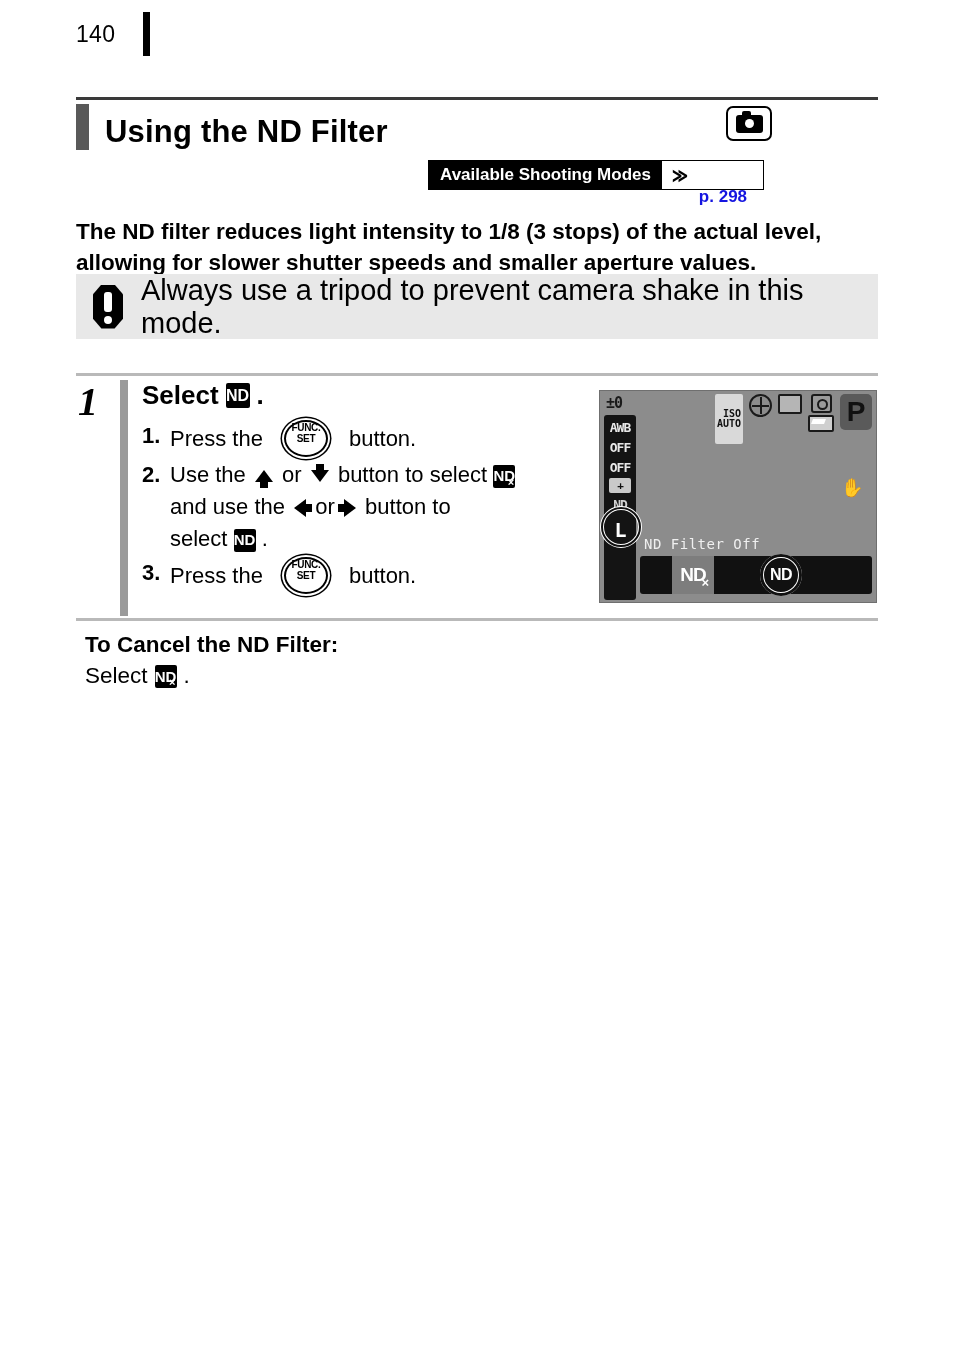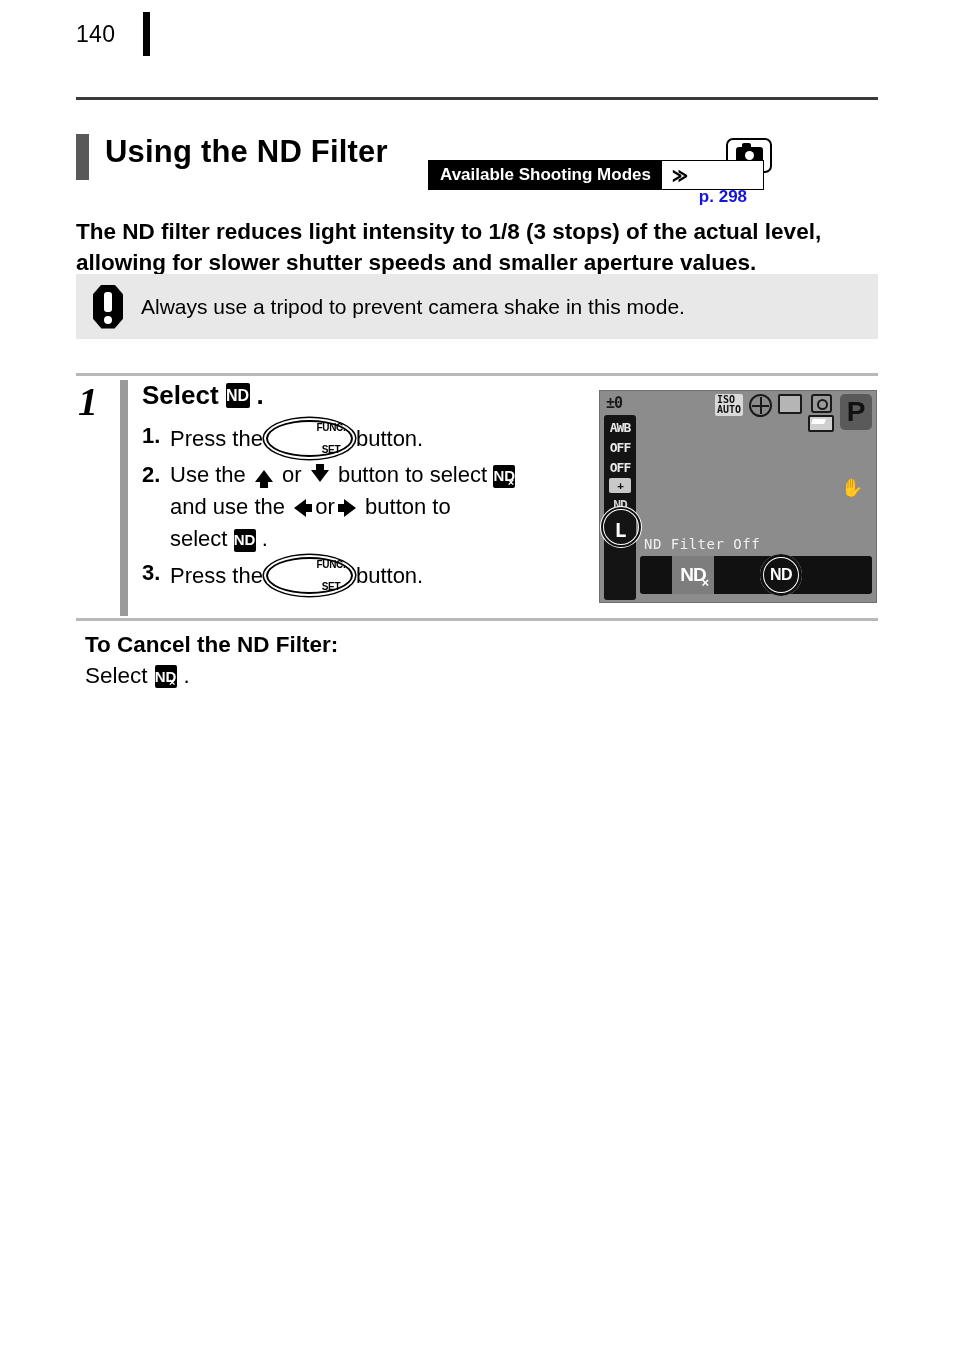--- a/index.html
+++ b/index.html
@@ -47,22 +47,21 @@
     height: 3px;
     background: #3a3a3a;
   }
   .title-row {
     position: absolute;
     left: 76px;
     top: 102px;
     width: 696px;
     height: 48px;
     display: flex;
-    align-items: flex-start;
-    margin-top: 32px;
+    align-items: flex-end;
   }
   .title-bar {
     width: 13px;
     height: 46px;
     background: #595959;
     margin-right: 16px;
   }
   .page-title {
     font-size: 31px;
     font-weight: bold;
@@ -202,22 +201,21 @@
     position: absolute;
     left: 50%;
     bottom: 5px;
     margin-left: -4px;
     width: 8px;
     height: 8px;
     background: #fff;
     border-radius: 50%;
   }
   .caution-text {
-    font-size: 21px;
-    text-align: right;
+    font-size: 29px;
   }
 
   
   .step-rule-top {
     position: absolute;
     left: 76px;
     top: 373px;
     width: 802px;
     height: 3px;
     background: #b9b9b9;
@@ -314,35 +312,34 @@
     font-size: 11px;
     line-height: 11px;
     color: #fff;
   }
 
   
   .funcset {
     display: inline-flex;
     flex-direction: column;
     align-items: center;
-    justify-content: space-between;
+    justify-content: flex-start;
     width: 40px;
     height: 33px;
     border: 2px solid #000;
     border-radius: 50%;
     box-shadow: 0 0 0 2px #fff, 0 0 0 3.5px #000;
     font-size: 10px;
     font-weight: bold;
     line-height: 11px;
     letter-spacing: -0.3px;
     vertical-align: middle;
-    margin: 0 3px;
+    margin: 0 21px;
     flex: 0 0 auto;
     background: #fff;
-    padding-left: 43px;
   }
   .arrow {
     display: inline-block;
     width: 0; height: 0;
     vertical-align: middle;
     margin: 0 3px;
   }
   .arrow.up { border-left: 9px solid transparent; border-right: 9px solid transparent; border-bottom: 12px solid #000; position: relative; }
   .arrow.up::after { content:""; position:absolute; left:-4px; top:12px; width:8px; height:6px; background:#000; }
   .arrow.down { border-left: 9px solid transparent; border-right: 9px solid transparent; border-top: 12px solid #000; position: relative; }
@@ -442,24 +439,24 @@
     top: 3px;
     display: flex;
     align-items: flex-start;
     gap: 6px;
   }
   .lcd-iso {
     color: #111;
     font-size: 10px;
     font-weight: bold;
     line-height: 10px;
-    text-align: left;
+    text-align: right;
     background: #d9d9d9;
     border-radius: 2px;
-    padding: 1px 2px;
+    padding: 15px 2px;
   }
   .lcd-globe {
     width: 19px; height: 19px;
     border: 2px solid #1a1a1a;
     border-radius: 50%;
     position: relative;
   }
   .lcd-globe::before {
     content: "";
     position: absolute;

